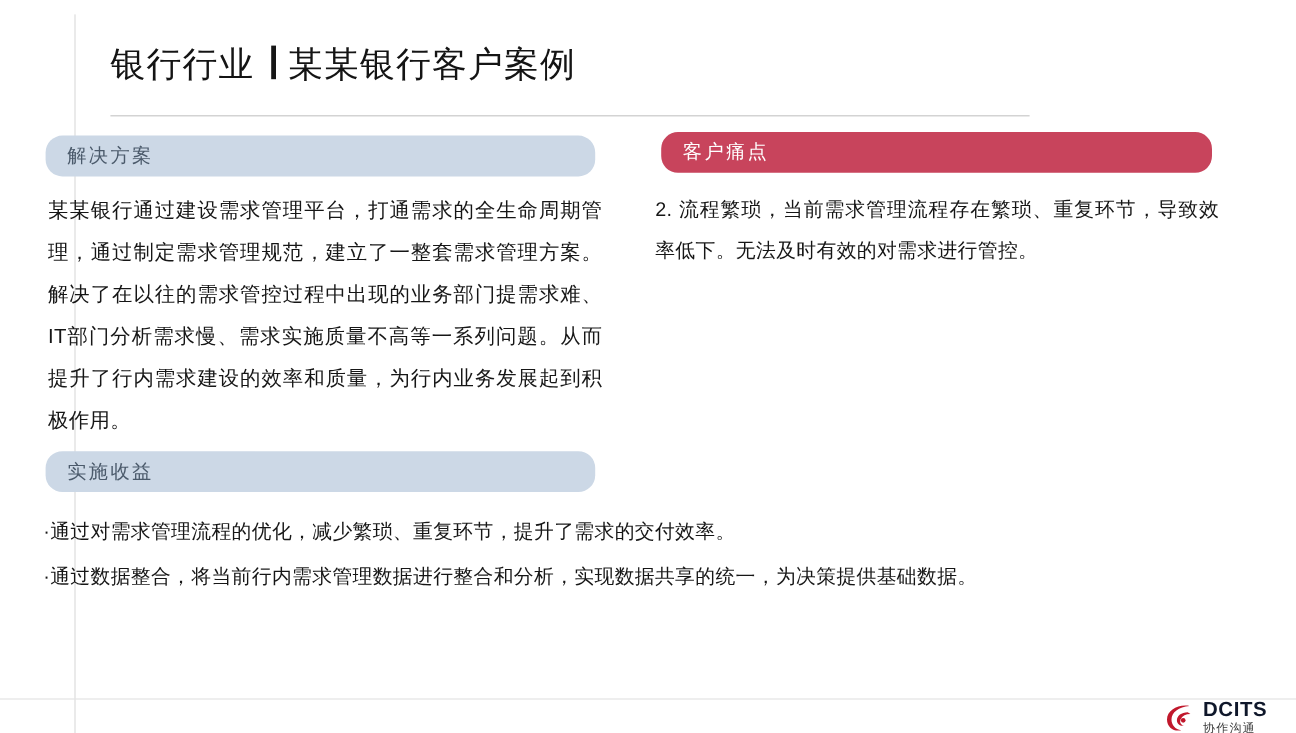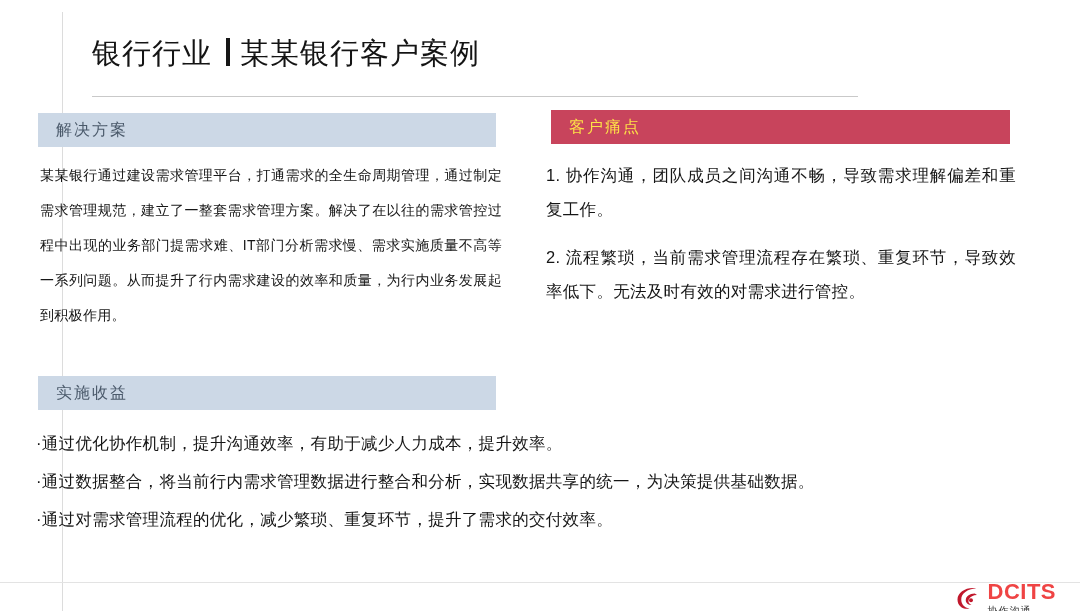--- a/index.html
+++ b/index.html
@@ -80,29 +80,30 @@
   }
 
   
   .bar {
     position: absolute;
     display: flex;
     align-items: center;
     box-sizing: border-box;
     padding-left: 18px;
     letter-spacing: 2px;
+    border-radius: 14px;
   }
   .bar-blue {
     background: #ccd8e6;
     color: #4b5a6b;
     font-size: 16px;
   }
   .bar-red {
     background: #c8445c;
-    color: #fde047;
+    color: #ffffff;
     font-size: 16px;
   }
   #bar-solution {
     left: 38px;
     top: 101px;
     width: 458px;
     height: 34px;
   }
   #bar-benefit {
     left: 38px;
@@ -113,21 +114,21 @@
   #bar-pain {
     left: 551px;
     top: 98px;
     width: 459px;
     height: 34px;
   }
 
   
   .para {
     position: absolute;
-    font-size: 14px;
+    font-size: 17px;
     line-height: 35px;
     color: #161616;
     letter-spacing: 0.3px;
     text-align: justify;
   }
   #solution-text {
     left: 40px;
     top: 146px;
     width: 462px;
   }
@@ -174,23 +175,23 @@
     margin-right: 5px;
     flex: none;
   }
   .logo-text {
     display: flex;
     flex-direction: column;
     justify-content: center;
     line-height: 1;
   }
   .logo-en {
-    font-size: 22px;
+    font-size: 17px;
     font-weight: 700;
-    color: #ef4444;
+    color: #0f172a;
     letter-spacing: 0.5px;
   }
   .logo-cn {
     font-size: 10px;
     color: #3a3a3a;
     letter-spacing: 1px;
     margin-top: 3px;
   }
 </style>
 </head>
@@ -206,29 +207,27 @@
     <span class="title-sep"></span>
     <span class="title-sub">某某银行客户案例</span>
   </div>
   <div class="title-underline"></div>
 
   <div class="bar bar-blue" id="bar-solution">解决方案</div>
   <div class="para" id="solution-text">某某银行通过建设需求管理平台，打通需求的全生命周期管理，通过制定需求管理规范，建立了一整套需求管理方案。解决了在以往的需求管控过程中出现的业务部门提需求难、IT部门分析需求慢、需求实施质量不高等一系列问题。从而提升了行内需求建设的效率和质量，为行内业务发展起到积极作用。</div>
 
   <div class="bar bar-red" id="bar-pain">客户痛点</div>
   <div class="pain-list">
-    <div class="pain-item">1. 协作沟通，团队成员之间沟通不畅，导致需求理解偏差和重复工作。</div>
     <div class="pain-item">2. 流程繁琐，当前需求管理流程存在繁琐、重复环节，导致效率低下。无法及时有效的对需求进行管控。</div>
   </div>
 
   <div class="bar bar-blue" id="bar-benefit">实施收益</div>
   <div class="benefit-list">
-    <div class="benefit-item">·通过优化协作机制，提升沟通效率，有助于减少人力成本，提升效率。</div>
+    <div class="benefit-item">·通过对需求管理流程的优化，减少繁琐、重复环节，提升了需求的交付效率。</div>
     <div class="benefit-item">·通过数据整合，将当前行内需求管理数据进行整合和分析，实现数据共享的统一，为决策提供基础数据。</div>
-    <div class="benefit-item">·通过对需求管理流程的优化，减少繁琐、重复环节，提升了需求的交付效率。</div>
   </div>
 
   <div class="logo">
     <svg class="logo-mark" viewBox="0 0 40 40">
       <path d="M31 7 C18 5 6 12 6 22 C6 31 14 36 22 34 C15 33 11 28 11 22 C11 14 19 8 31 7 Z" fill="#c1182c"></path>
       <path d="M29 14 C22 14 17 18 17 23 C17 27 21 30 25 29 C21 28 20 25 21 22 C23 18 27 16 32 16 Z" fill="#c1182c"></path>
       <circle cx="24" cy="23" r="2.6" fill="#c1182c"></circle>
     </svg>
     <div class="logo-text">
       <span class="logo-en">DCITS</span>

